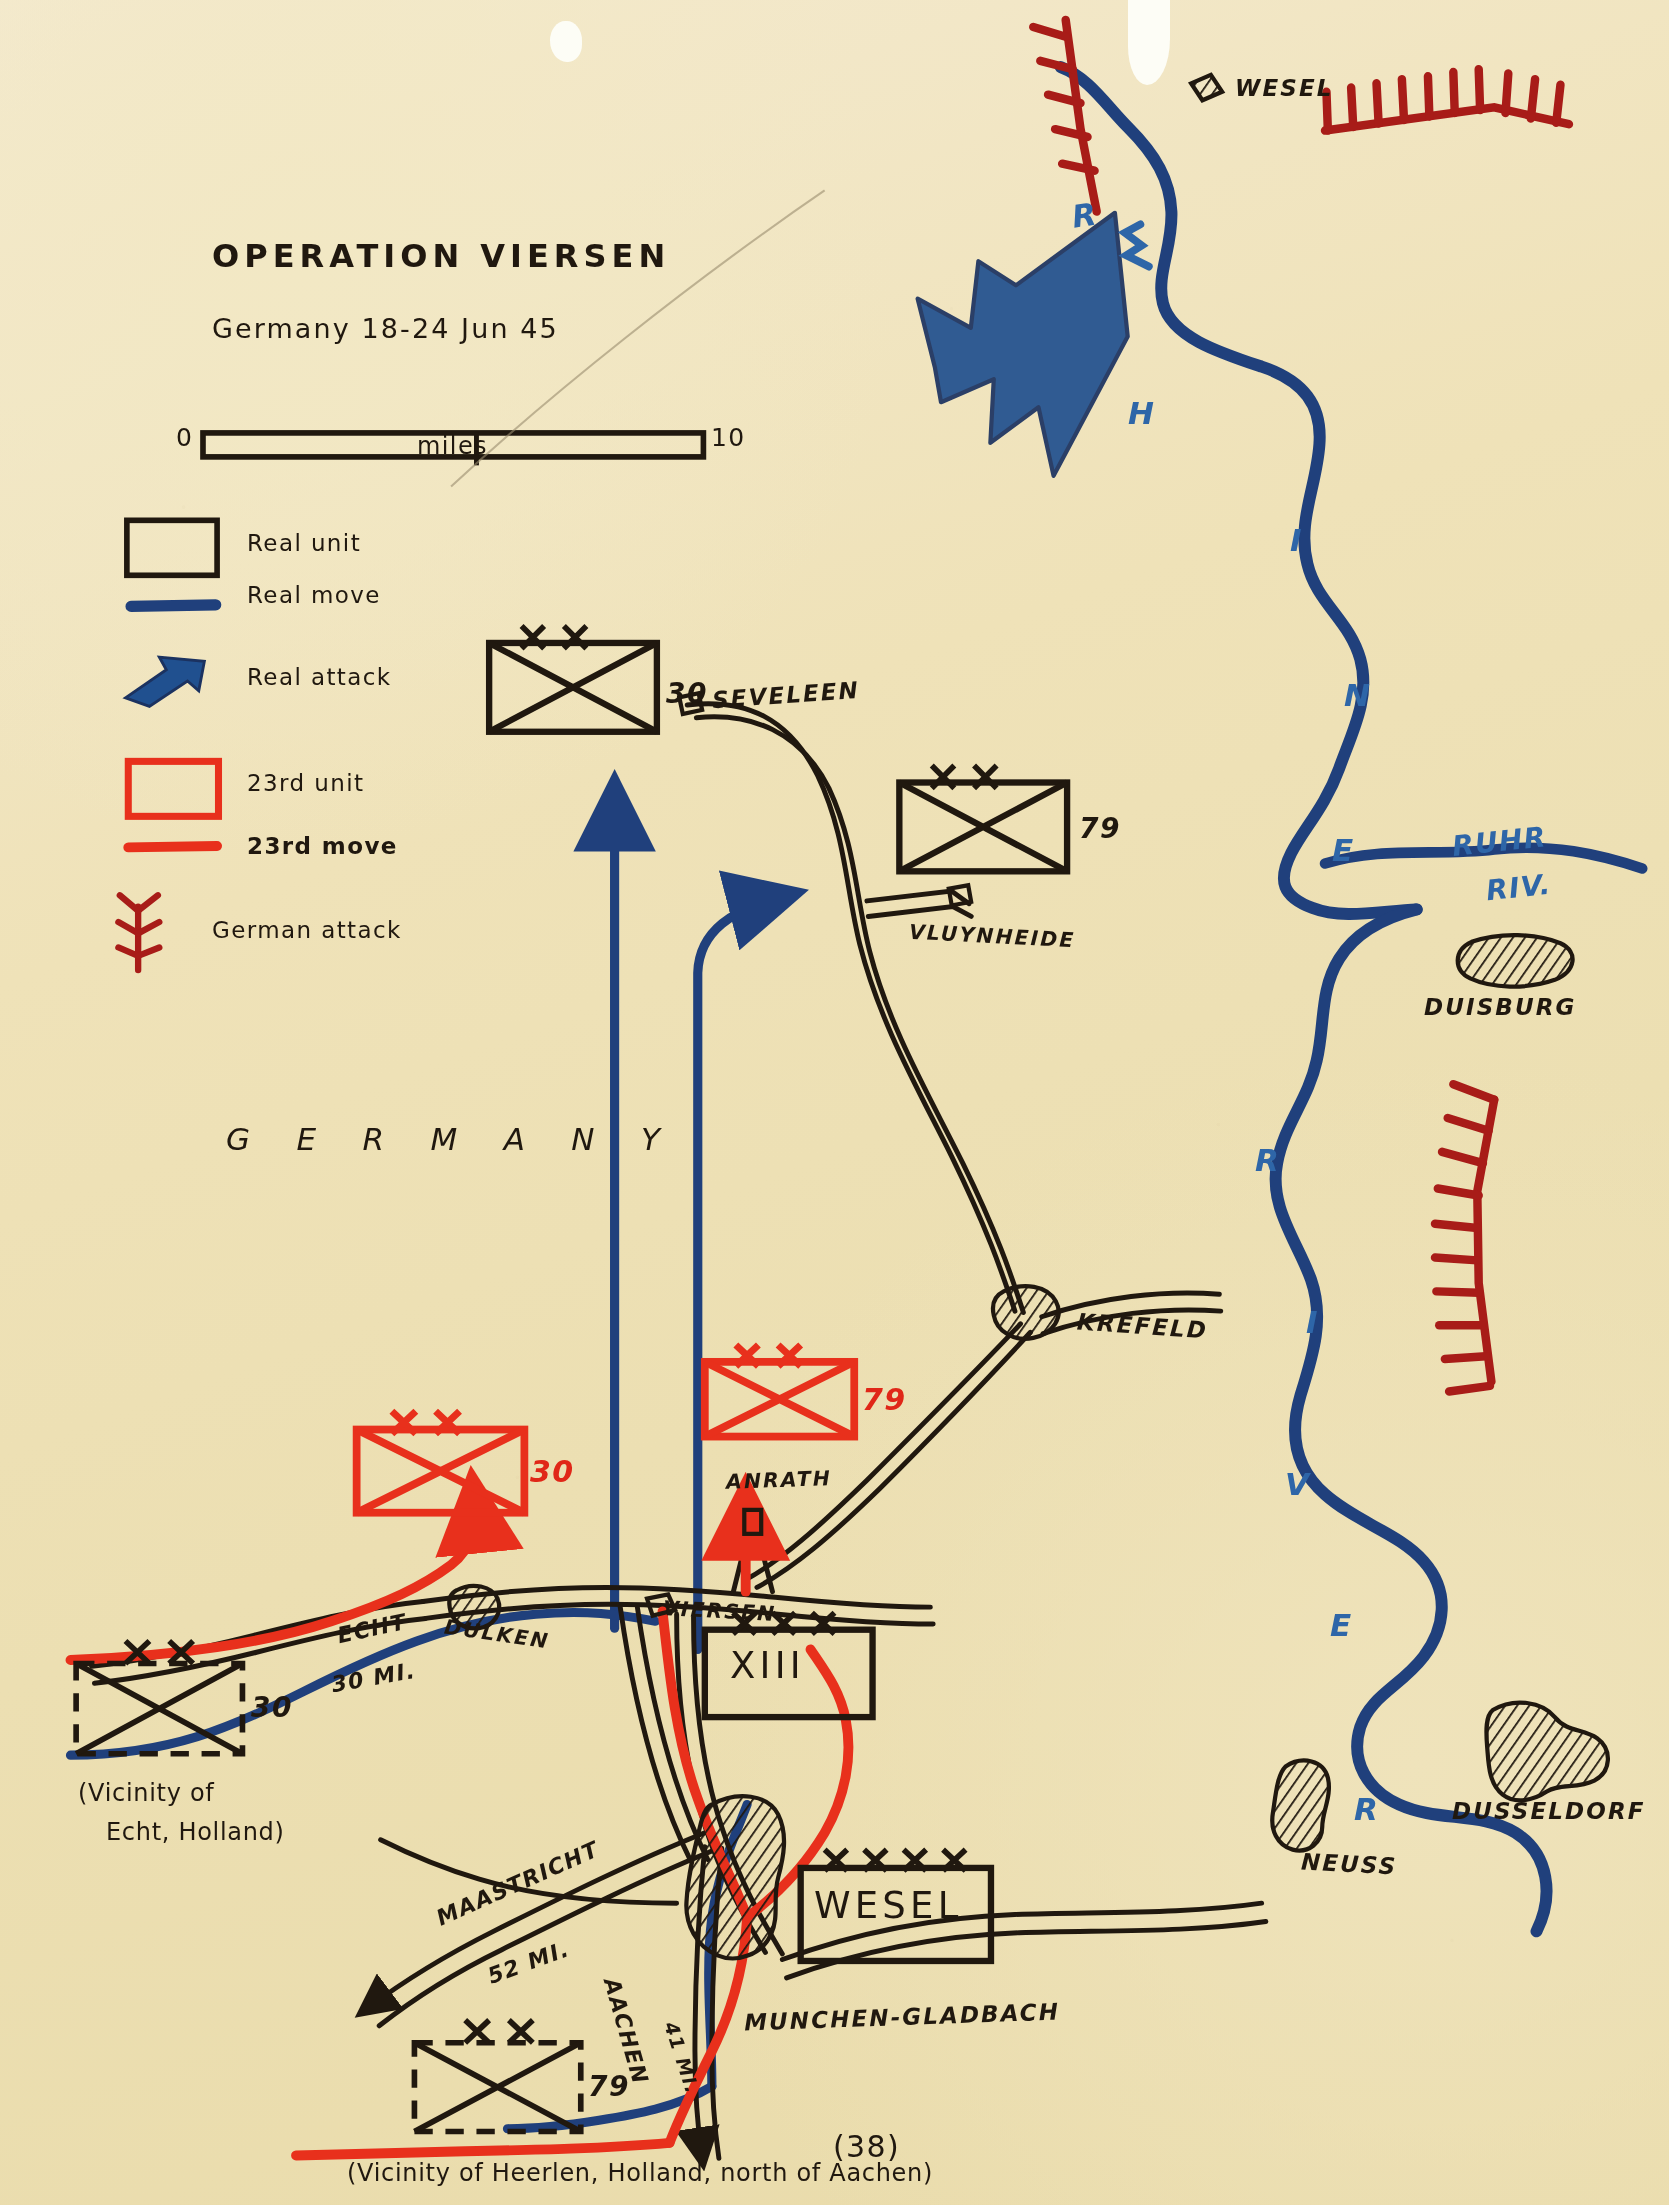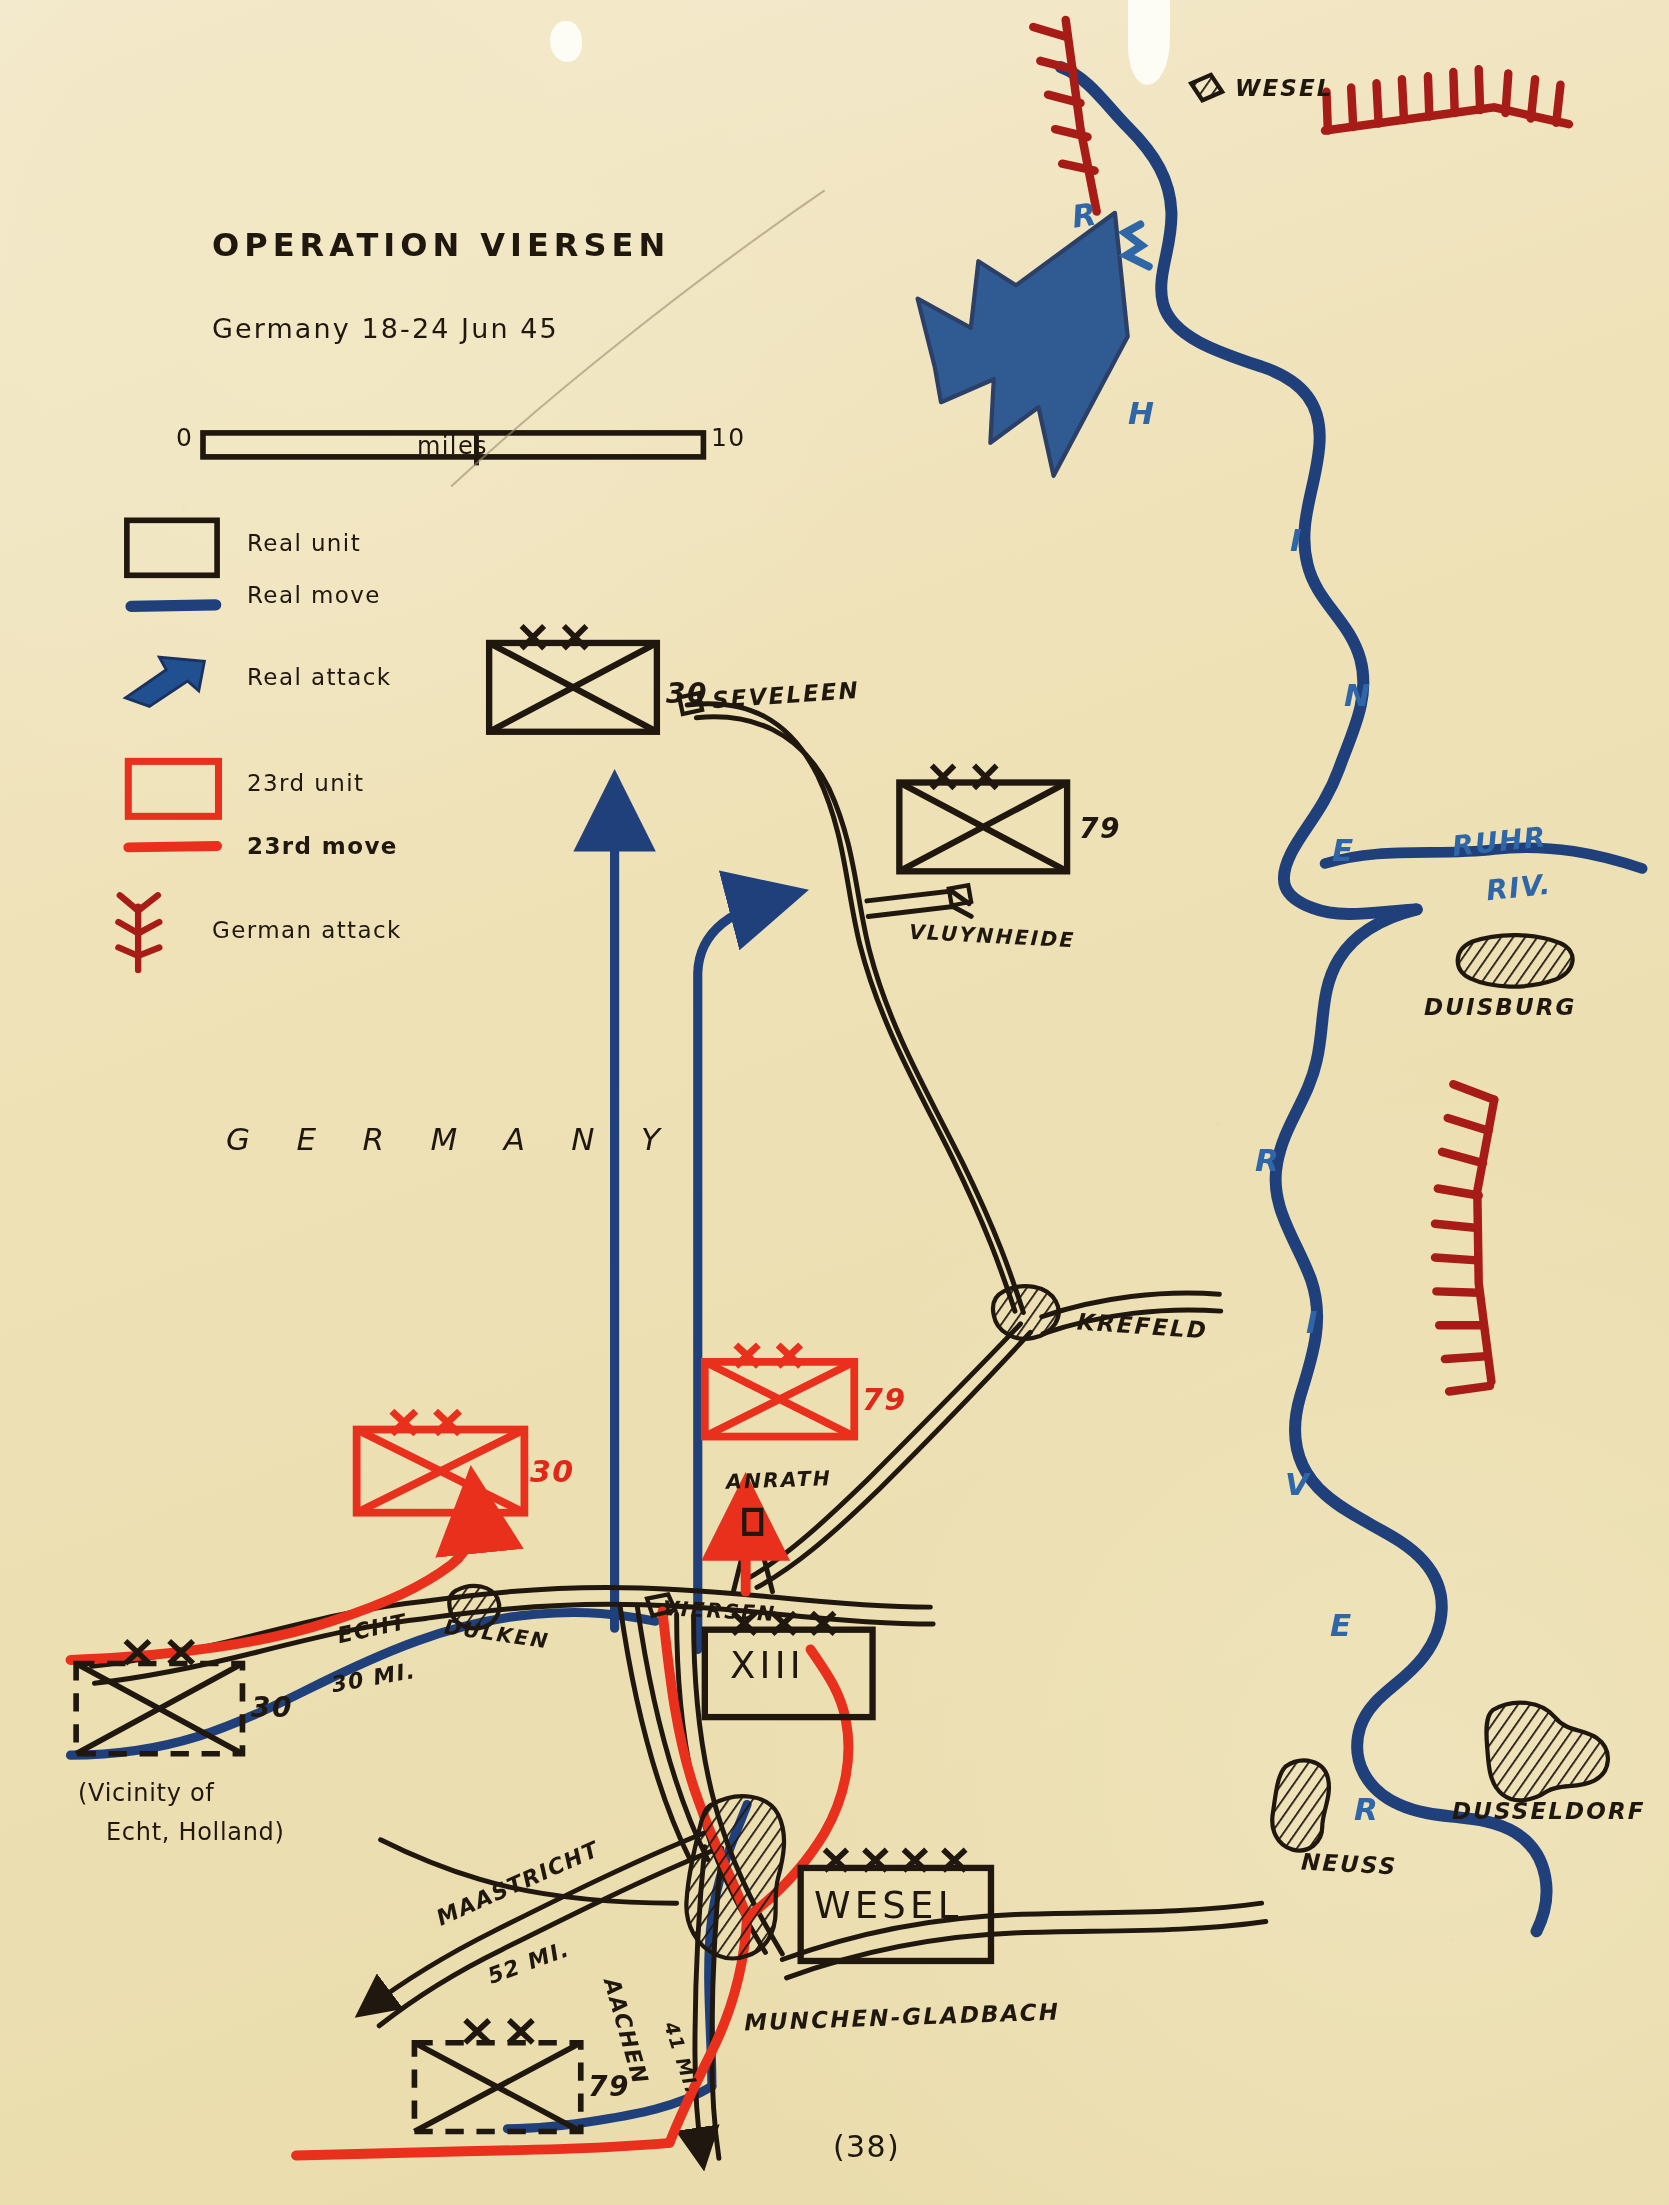--- a/index.html
+++ b/index.html
@@ -298,21 +298,21 @@
     </g>
 
     <g>
       <rect x="288" y="614" width="710" height="34" fill="none" stroke="#20180f" stroke-width="8"></rect>
       <path d="M676,614 L676,660" stroke="#20180f" stroke-width="7"></path>
     </g>
 
     <path d="M640,690 C780,560 980,400 1170,270" fill="none" stroke="#9a8c6e" stroke-width="3" opacity=".6"></path>
   </svg>
 
-  <div class="lbl title hand" style="left:212px;top:226px;text-align:right;">OPERATION VIERSEN</div>
+  <div class="lbl title hand" style="left:212px;top:237px;text-align:right;">OPERATION VIERSEN</div>
   <div class="lbl subtitle hand" style="left:212px;top:313px;">Germany  18-24 Jun 45</div>
 
   <div class="lbl hand" style="left:176px;top:423px;font-size:25px;">0</div>
   <div class="lbl hand" style="left:711px;top:423px;font-size:25px;">10</div>
   <div class="lbl hand" style="left:417px;top:432px;font-size:24px;">miles</div>
 
   <div class="lbl legtxt hand" style="left:247px;top:530px;">Real unit</div>
   <div class="lbl legtxt hand" style="left:247px;top:582px;">Real move</div>
   <div class="lbl legtxt hand" style="left:247px;top:664px;">Real attack</div>
   <div class="lbl legtxt hand" style="left:247px;top:770px;">23rd unit</div>
@@ -361,18 +361,19 @@
   <div class="lbl road" style="left:331px;top:1665px;transform:rotate(-10deg);">30 MI.</div>
 
   <div class="lbl road" style="left:430px;top:1871px;transform:rotate(-24deg);">MAASTRICHT</div>
   <div class="lbl road" style="left:486px;top:1950px;transform:rotate(-20deg);">52 MI.</div>
 
   <div class="lbl road" style="left:623px;top:1975px;transform:rotate(74deg);transform-origin:left top;">AACHEN</div>
   <div class="lbl road" style="left:681px;top:2019px;transform:rotate(72deg);transform-origin:left top;font-size:19px;">41 MI.</div>
 
   <div class="lbl cap hand" style="left:78px;top:1779px;">(Vicinity of</div>
   <div class="lbl cap hand" style="left:106px;top:1818px;">Echt, Holland)</div>
+  <div class="lbl cap hand" style="left:347px;top:2159px;">(Vicinity of Heerlen, Holland, north of Aachen)</div>
 
   <div class="lbl hand" style="left:833px;top:2129px;font-size:30px;">(38)</div>
 
   <div id="grain"></div>
 </div>
 
 
 </body></html>

